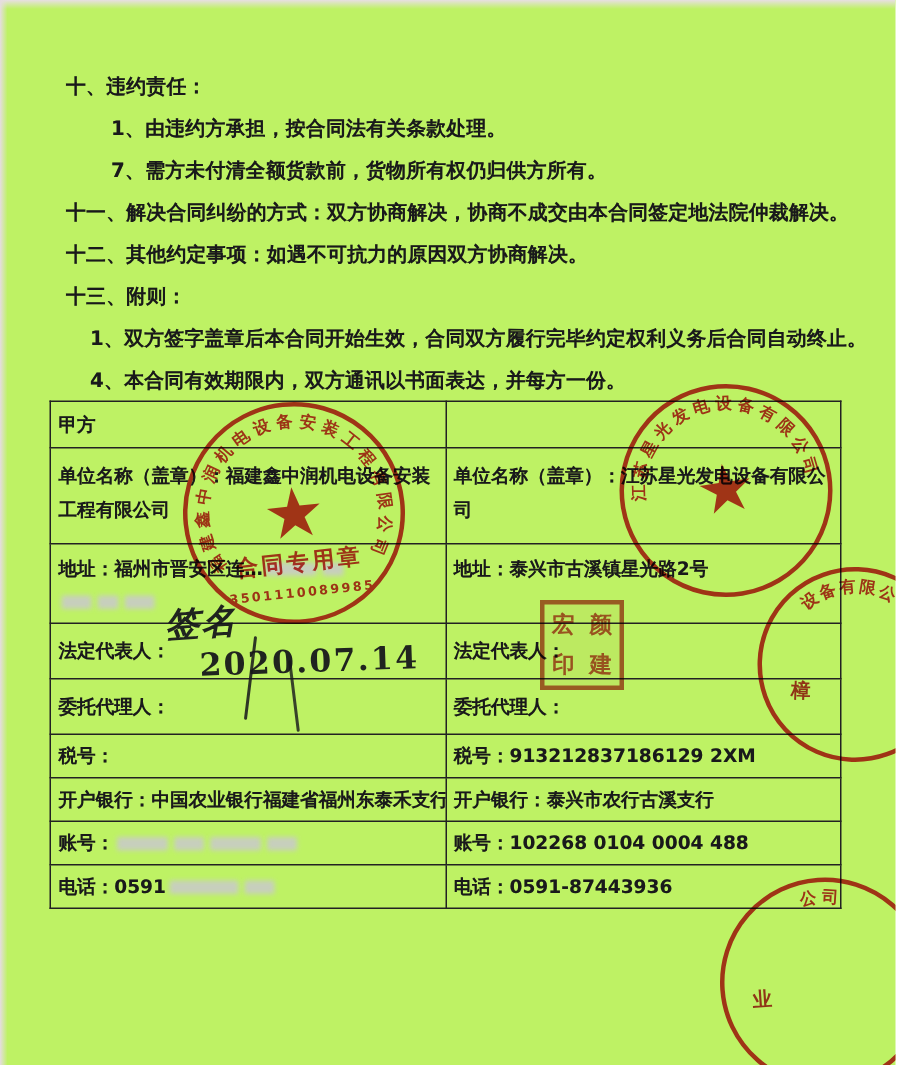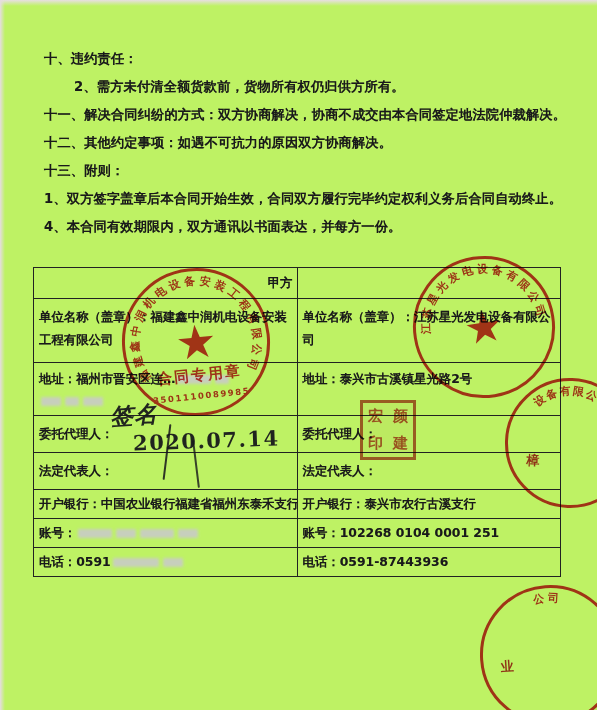--- a/index.html
+++ b/index.html
@@ -57,20 +57,21 @@
     white-space: nowrap;
     color: #19191b;
     margin: 0 0 2px 0;
     text-shadow: 0 0 0.4px rgba(0,0,0,0.35);
   }
   .clause.sub {
     padding-left: 30px;
   }
   .clause.num {
     padding-left: 0px;
+    margin-left: 16px;
   }
 
   
   #sig-table {
     position: absolute;
     left: 33px;
     top: 267px;
     width: 528px;
     border-collapse: collapse;
     table-layout: fixed;
@@ -82,21 +83,21 @@
     padding: 3px 4px 3px 5px;
     vertical-align: middle;
     line-height: 18px;
     color: #19191b;
     height: 22px;
     overflow: hidden;
     white-space: nowrap;
     text-shadow: 0 0 0.4px rgba(0,0,0,0.3);
   }
   #sig-table td.party-head {
-    text-align: right;
+    text-align: left;
     height: 24px;
   }
   #sig-table td.tall {
     height: 54px;
     vertical-align: top;
     padding-top: 6px;
     white-space: normal;
     line-height: 23px;
   }
   #sig-table td.addr {
@@ -308,21 +309,22 @@
     white-space: nowrap;
   }
 </style>
 </head>
 <body>
 
 <div id="page">
 
   <div id="clauses">
     <p class="clause">十、违约责任：</p>
-    <p class="clause sub">2、需方未付清全额货款前，货物所有权仍归供方所有。</p>
+    <p class="clause sub">1、由违约方承担，按合同法有关条款处理。</p>
+    <p class="clause sub">7、需方未付清全额货款前，货物所有权仍归供方所有。</p>
     <p class="clause">十一、解决合同纠纷的方式：双方协商解决，协商不成交由本合同签定地法院仲裁解决。</p>
     <p class="clause">十二、其他约定事项：如遇不可抗力的原因双方协商解决。</p>
     <p class="clause">十三、附则：</p>
     <p class="clause num">1、双方签字盖章后本合同开始生效，合同双方履行完毕约定权利义务后合同自动终止。</p>
     <p class="clause num">4、本合同有效期限内，双方通讯以书面表达，并每方一份。</p>
   </div>
 
   <table id="sig-table">
     <colgroup>
         <col style="width:50%">
@@ -338,39 +340,43 @@
         <td class="tall"><span>单位名称（盖章）：</span><span>福建鑫中润机电设备安装工程有限公司</span></td>
         <td class="tall"><span>单位名称（盖章）：</span><span>江苏星光发电设备有限公司</span></td>
       </tr>
 
       <tr>
         <td class="addr"><span>地址：</span><span>福州市晋安区连…</span><span class="redact r4"></span><span class="redact r2"></span><br><span class="redact r3"></span><span class="redact r2"></span><span class="redact r3"></span></td>
         <td class="addr"><span>地址：</span><span>泰兴市古溪镇星光路2号</span></td>
       </tr>
 
       <tr>
+        <td class="sigcell"><span>法定代表人：</span></td>
+        <td class="sigcell"><span>法定代表人：</span></td>
+      </tr>
+
+      <tr>
         <td class="sigcell"><span>委托代理人：</span></td>
         <td class="sigcell"><span>委托代理人：</span></td>
       </tr>
 
       <tr>
-        <td class="sigcell"><span>法定代表人：</span></td>
-        <td class="sigcell"><span>法定代表人：</span></td>
-      </tr>
-
+        <td><span>税号：</span><span></span></td>
+        <td><span>税号：</span><span>913212837186129 2XM</span></td>
+      </tr>
 
 
       <tr>
         <td><span>开户银行：</span><span>中国农业银行福建省福州东泰禾支行</span></td>
         <td><span>开户银行：</span><span>泰兴市农行古溪支行</span></td>
       </tr>
 
       <tr>
         <td><span>账号：</span><span class="redact r4"></span><span class="redact r3"></span><span class="redact r4"></span><span class="redact r3"></span></td>
-        <td><span>账号：</span><span>102268 0104 0001 251</span></td>
+        <td><span>账号：</span><span>102268 0104 0004 488</span></td>
       </tr>
 
       <tr>
         <td><span>电话：</span><span>0591</span><span class="redact r5"></span><span class="redact r3"></span></td>
         <td><span>电话：</span><span>0591-87443936</span></td>
       </tr>
     </tbody>
   </table>
 
   <div class="hand" id="hand-signature">签名</div>

